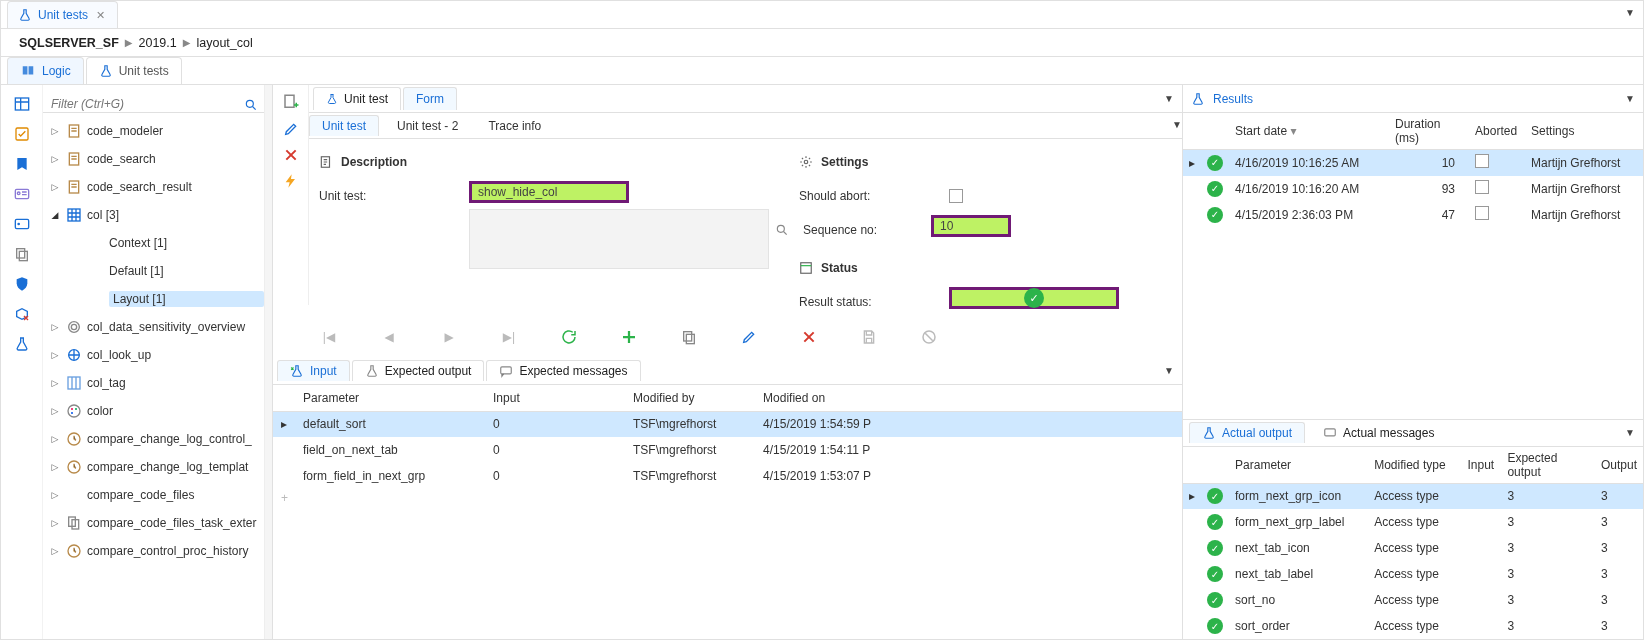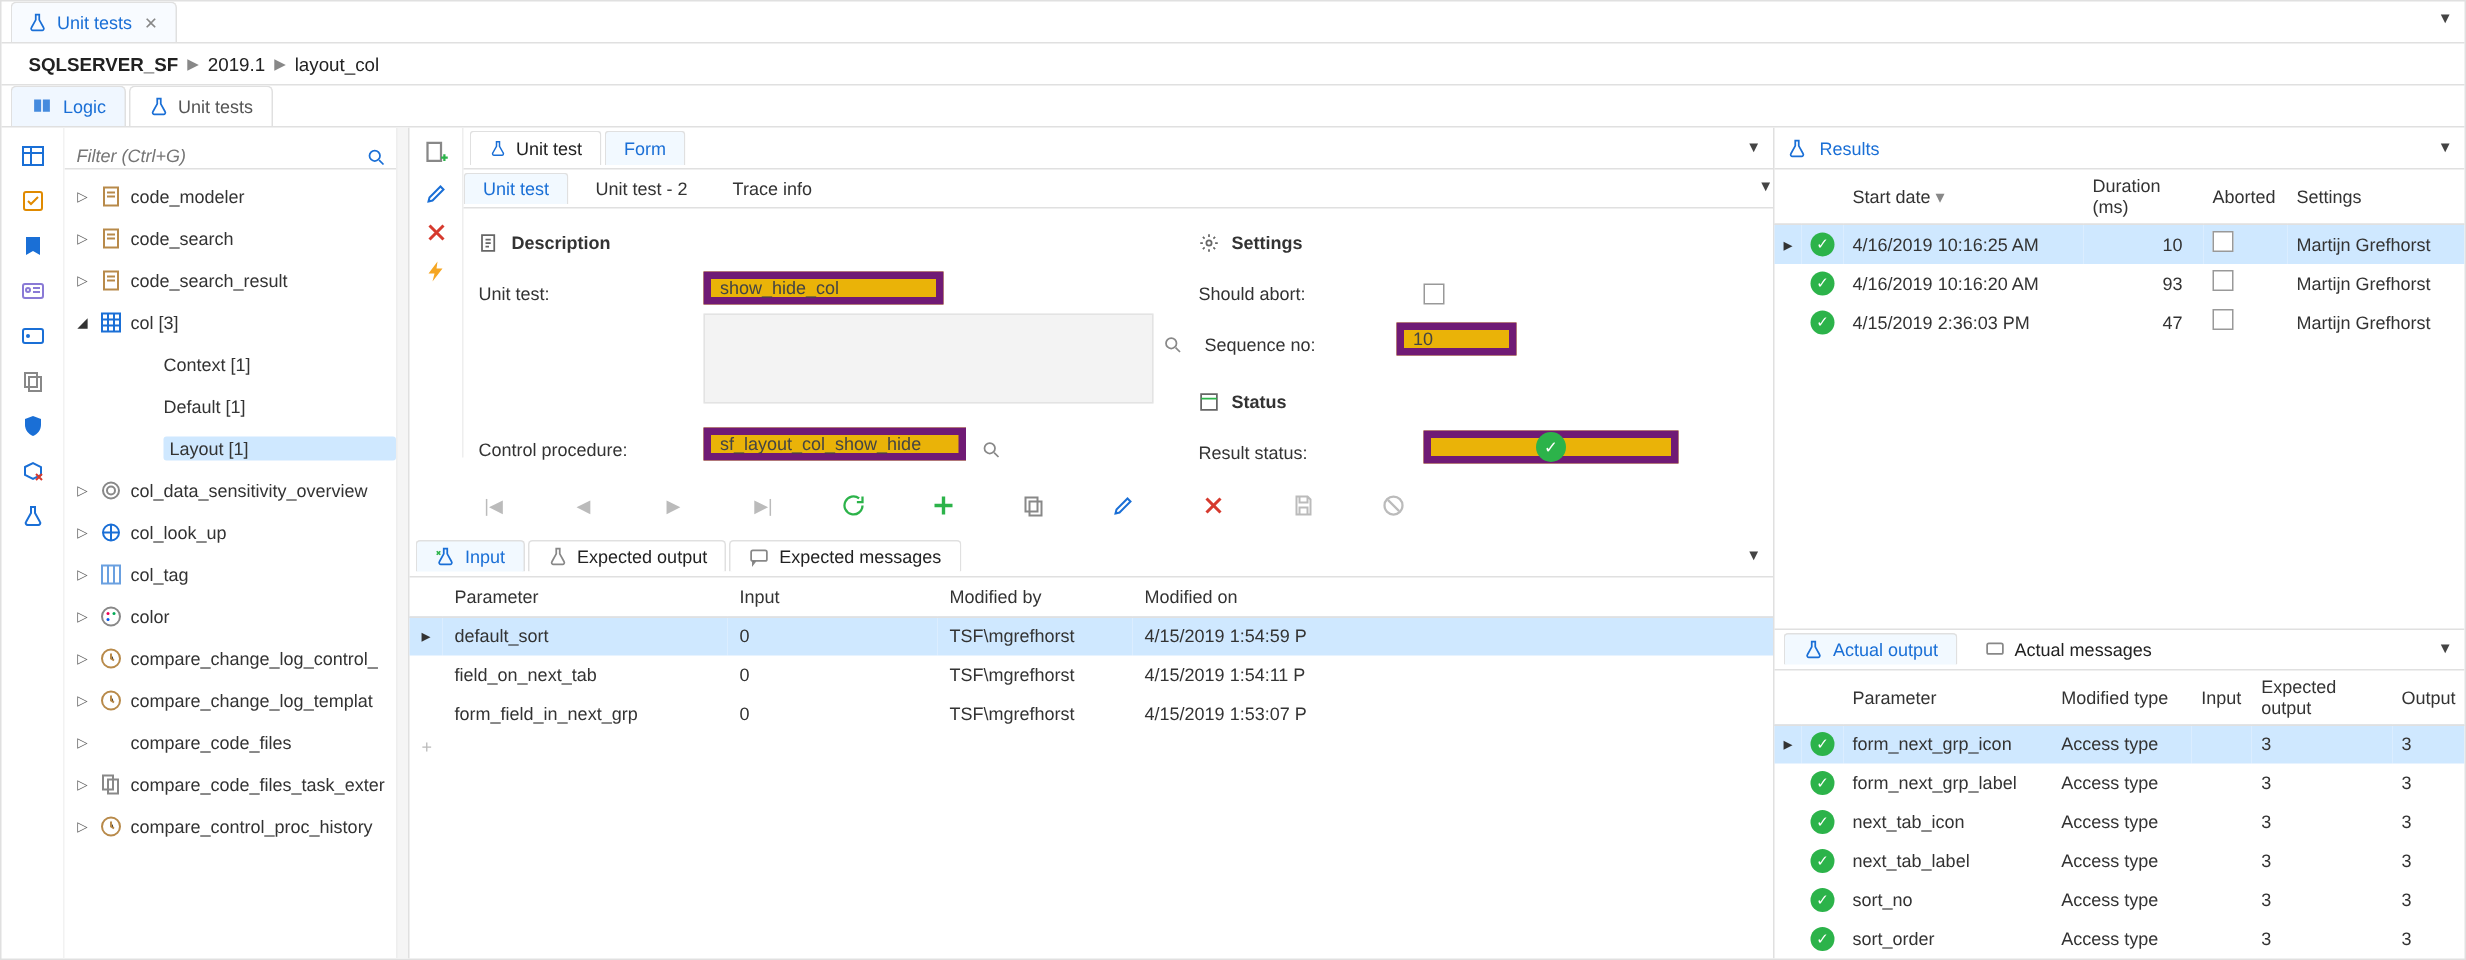--- a/index.html
+++ b/index.html
@@ -48,21 +48,21 @@
   .subtab { padding:3px 12px; border:1px solid #e0e0e0; border-bottom:none; border-radius:3px 3px 0 0; color:#333;}
   .subtab.active { color:#1a6fd6; background:#f2f9ff;}
   .subtab.plain { border:none; }
   .subtabs .caret-down { position:absolute; right:0; top:6px; color:#444;}
   .form-grid { display:grid; grid-template-columns: 1fr 1fr; gap:0 30px; padding:6px 0 10px 10px;}
   .col-left, .col-right { display:flex; flex-direction:column; gap:6px; }
   .section-h { display:flex; align-items:flex-end; gap:8px; font-weight:600; color:#333; height:24px;}
   .section-h .hicon { color:#666; }
   .frow { display:flex; align-items:flex-end; gap:10px; height:28px;}
   .flabel { width:140px; color:#333; }
-  .finput { width:160px; height:22px; background:#eab308; border:5px solid #701a75; padding:0 6px; display:flex; align-items:center; color:#444;}
+  .finput { width:160px; height:22px; background:#bef264; border:3px solid #701a75; padding:0 6px; display:flex; align-items:center; color:#444;}
   .big-area { width:300px; height:60px; background:#f3f3f3; border:1px solid #e3e3e3;}
   .finput.small { width:80px;}
   .check { width:14px; height:14px; border:1px solid #999; display:inline-block; background:#fff;}
   .status-circle { width:20px; height:20px; border-radius:50%; background:#2cb34a; display:flex; align-items:center; justify-content:center; color:#fff; font-size:11px;}
   .form-nav { display:flex; gap:40px; padding:8px 10px 10px 10px; align-items:center;}
   .nav-btn { width:20px; height:20px; display:flex; align-items:center; justify-content:center; color:#bbb;}
   .nav-btn.green { color:#2cb34a;}
   .nav-btn.blue { color:#1a6fd6;}
   .nav-btn.red { color:#d63a2e;}
   
@@ -414,30 +414,20 @@
                   </span>
                 <span>Description</span>
               </div>
               <div class="frow">
                 <span class="flabel">Unit test:</span>
                 <span class="finput">show_hide_col</span>
               </div>
               <div class="frow" style="height:64px; align-items:flex-start;">
                 <span class="flabel"></span>
                 <div class="big-area"></div>
-              </div>
-              <div class="frow">
-                <span class="flabel">Control procedure:</span>
-                <span class="finput" style="width:175px;">sf_layout_col_show_hide</span>
-                <span>
-                    <svg width="14" height="14" viewBox="0 0 24 24">
-                      <circle cx="10" cy="10" r="6" fill="none" stroke="#888" stroke-width="2"></circle>
-                      <path stroke="#888" stroke-width="2" d="M15 15l5 5"></path>
-                    </svg>
-                  </span>
               </div>
             </div>
 
             <div class="col-right">
               <div class="section-h">
                 <span class="hicon">
                     <svg width="14" height="14" viewBox="0 0 24 24">
                       <circle cx="12" cy="12" r="3" fill="none" stroke="#666" stroke-width="2"></circle>
                       <path stroke="#666" stroke-width="2" d="M12 2v3M12 19v3M2 12h3M19 12h3M5 5l2 2M17 17l2 2M19 5l-2 2M5 19l2-2"></path>
                     </svg>

